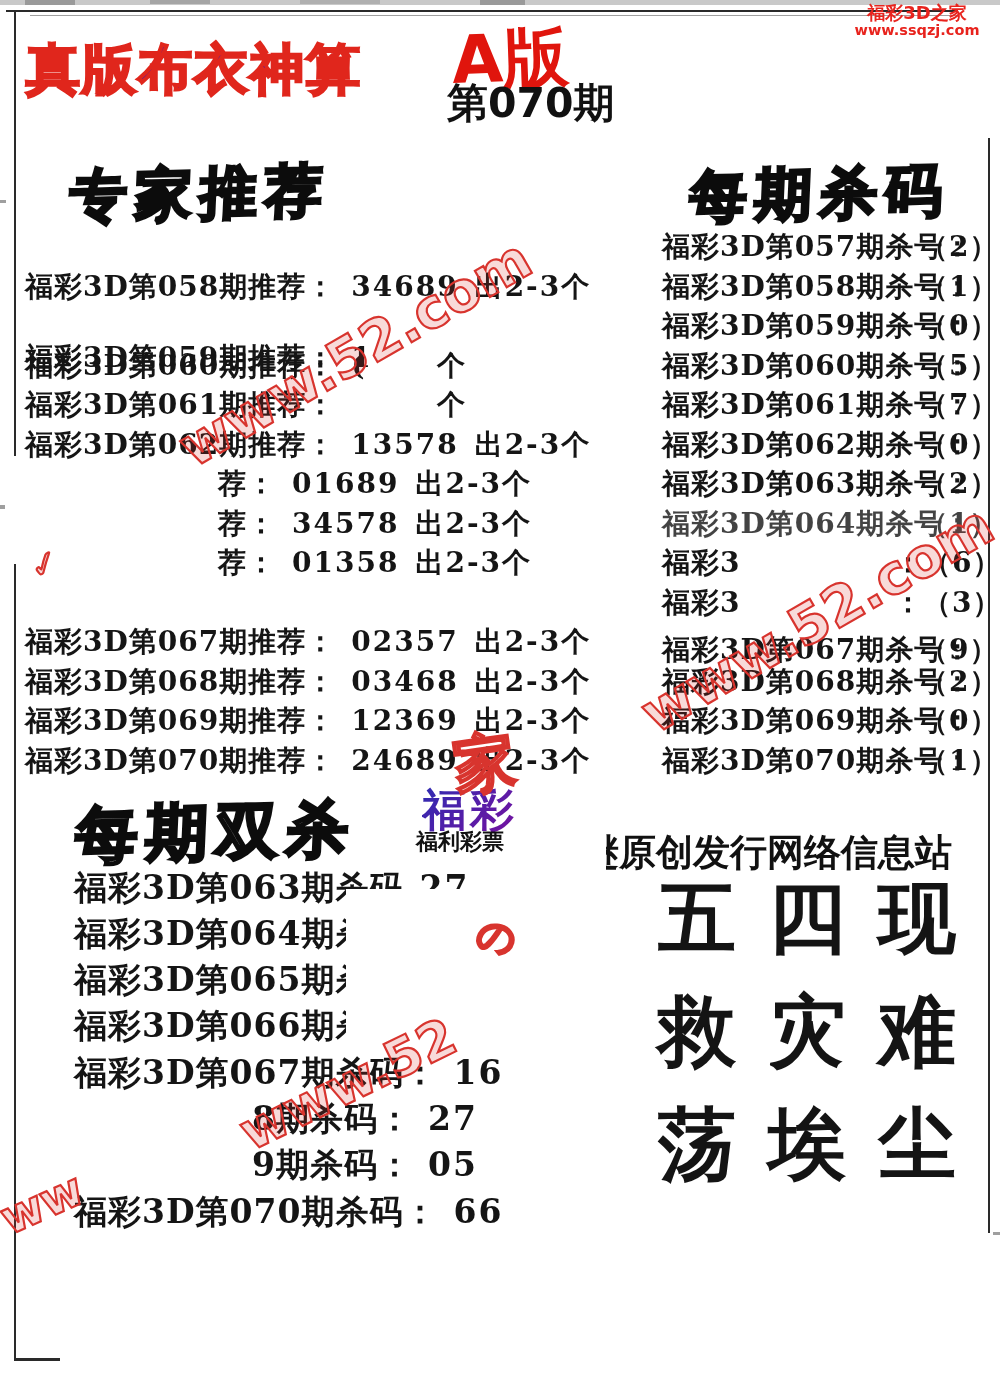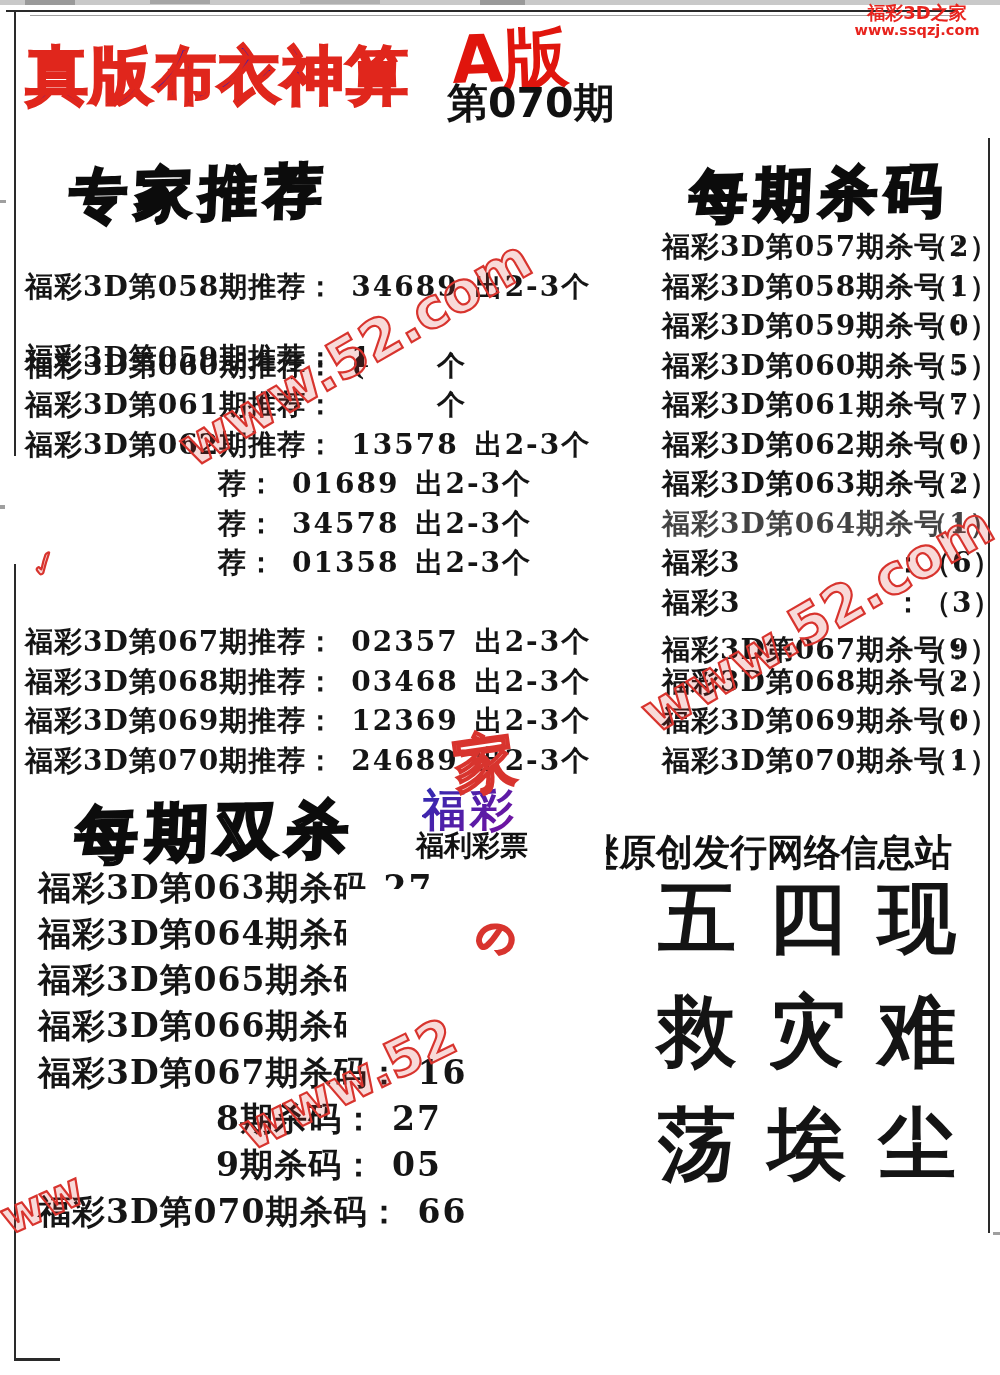--- a/index.html
+++ b/index.html
@@ -7,49 +7,49 @@
         font-family:"DejaVu Serif","Liberation Serif",serif;}
   .abs{position:absolute;}
   .nowrap{white-space:nowrap;}
 
   
   .line{background:#2a2a2a;}
   .noise{background:#c9c9c9;}
 
   
   .title-main{font-family:"DejaVu Sans","Liberation Sans",sans-serif;font-weight:900;
-    font-size:62px;color:#2a1cc4;-webkit-text-stroke:2.5px #e0261c;letter-spacing:2px;}
+    font-size:54px;color:#2a1cc4;-webkit-text-stroke:2.5px #e0261c;letter-spacing:2px;}
   .title-ed{font-family:"DejaVu Sans","Liberation Sans",sans-serif;font-weight:900;
     font-size:66px;color:#e0150d;transform:rotate(-2deg);}
   .title-issue{font-family:"DejaVu Sans","Liberation Sans",sans-serif;font-weight:900;
     font-size:41px;color:#111;}
   .site{font-family:"DejaVu Sans","Liberation Sans",sans-serif;font-weight:800;
     color:#e8231d;text-align:right;line-height:1.05;}
   .site .l1{font-size:18px;} .site .l2{font-size:14.5px;}
 
   
   .hdr{font-family:"DejaVu Sans","Liberation Sans",sans-serif;font-weight:900;color:#fff;
     -webkit-text-stroke:3px #0c0c0c;letter-spacing:8px;transform:skewX(-4deg) rotate(-1.5deg);
     white-space:nowrap;}
 
   
   .exp-row,.kill-row{font-size:28px;font-weight:600;color:#151515;letter-spacing:1px;}
-  .dbl-row{font-size:33px;font-weight:700;color:#151515;letter-spacing:1px;}
+  .dbl-row{font-size:33px;font-weight:700;color:#151515;letter-spacing:1px;margin-left:36px;}
   .val{margin-left:16px;letter-spacing:2px;}
   .cut-bottom{display:inline-block;clip-path:inset(0 0 45% 0);}
   .ghost{opacity:.8;}
   .kv{position:absolute;left:258px;top:0;letter-spacing:1px;}
   .kv2{position:absolute;left:232px;top:0;letter-spacing:1px;}
   .far-ge{position:absolute;left:412px;top:0;}
 
   
   .fucai{font-family:"DejaVu Sans","Liberation Sans",sans-serif;font-weight:900;font-size:44px;
     letter-spacing:4px;color:#5a17a8;background:linear-gradient(135deg,#2d2db2,#7a0f9e);
     -webkit-background-clip:text;background-clip:text;-webkit-text-fill-color:transparent;}
-  .fuli{font-family:"DejaVu Sans","Liberation Sans",sans-serif;font-weight:700;font-size:28px;color:#111;}
+  .fuli{font-family:"DejaVu Sans","Liberation Sans",sans-serif;font-weight:700;font-size:22px;color:#111;}
   .banner{font-family:"DejaVu Sans","Liberation Sans",sans-serif;font-weight:900;font-size:45px;
     letter-spacing:2px;color:#ef6c0f;background:linear-gradient(90deg,#e02313,#ef6c0f,#f5b30d,#f7c70a);
     -webkit-background-clip:text;background-clip:text;-webkit-text-fill-color:transparent;}
   .subtitle{font-family:"DejaVu Sans","Liberation Sans",sans-serif;font-weight:700;font-size:37px;color:#111;}
   .halfchar{display:inline-block;width:13px;overflow:hidden;vertical-align:bottom;}
   .halfchar>span{display:inline-block;margin-left:-24px;}
   .poem-line{font-family:"DejaVu Sans","Liberation Sans",sans-serif;font-weight:900;font-size:78px;
     color:#141414;letter-spacing:32px;line-height:113px;white-space:nowrap;}
 
   

